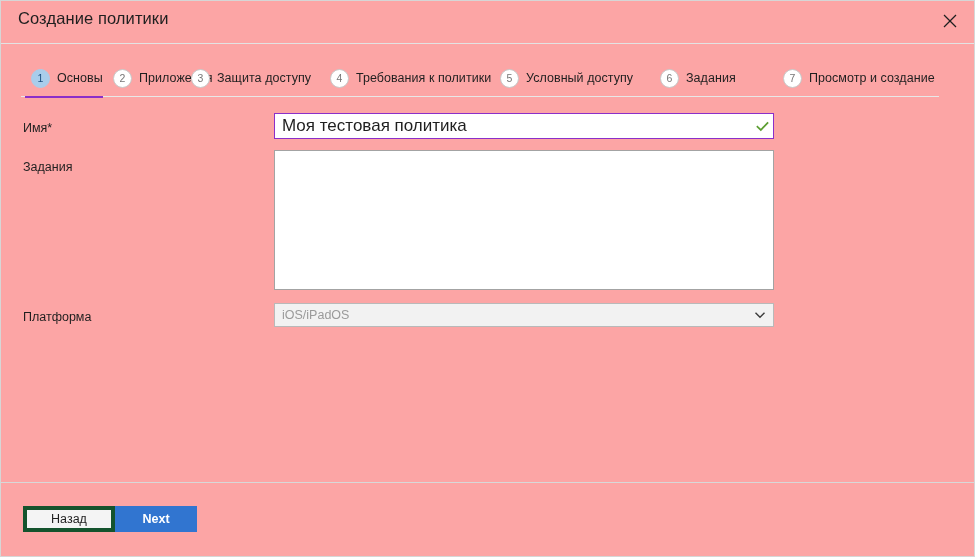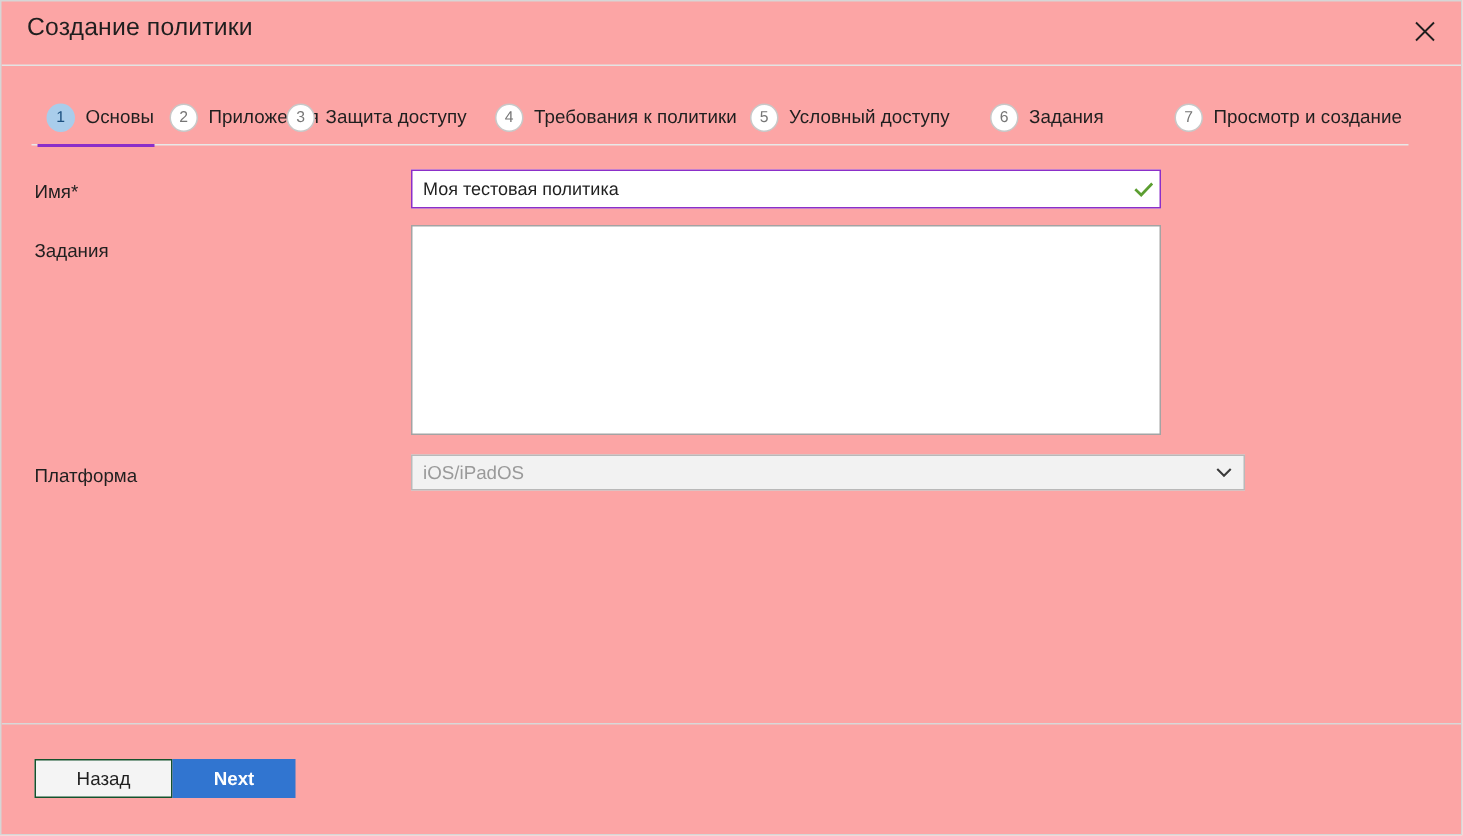--- a/index.html
+++ b/index.html
@@ -164,21 +164,21 @@
     box-sizing: border-box;
     background: #ffffff;
     display: flex;
     align-items: center;
   }
   .name-input {
     flex: 1 1 auto;
     border: none;
     outline: none;
     font-family: "Liberation Sans", sans-serif;
-    font-size: 12px;
+    font-size: 17px;
     color: #1f1f1f;
     padding: 0 6px 0 7px;
     background: transparent;
     height: 100%;
   }
   .valid-check {
     flex: 0 0 auto;
     width: 22px;
     height: 100%;
     display: flex;
@@ -202,21 +202,21 @@
     font-family: "Liberation Sans", sans-serif;
     font-size: 12.5px;
     color: #1f1f1f;
     padding: 5px 7px;
   }
 
   .platform-select-wrap {
     position: absolute;
     left: 273px;
     top: 198px;
-    width: 556px;
+    width: 500px;
     height: 24px;
     border: 1px solid #b9b9b9;
     box-sizing: border-box;
     background: #f2f2f2;
     display: flex;
     align-items: center;
     cursor: default;
     justify-content: flex-end;
   }
   .platform-value {
@@ -263,21 +263,21 @@
     border: none;
     cursor: pointer;
     box-sizing: border-box;
     padding: 0;
   }
   .btn-back {
     left: 22px;
     width: 92px;
     background: #f4f4f4;
     color: #1f1f1f;
-    border: 1px solid #14532d;
+    border: 4px solid #14532d;
   }
   .btn-next {
     left: 114px;
     width: 82px;
     background: #3175d0;
     color: #ffffff;
     font-weight: bold;
   }
 </style>
 </head>

